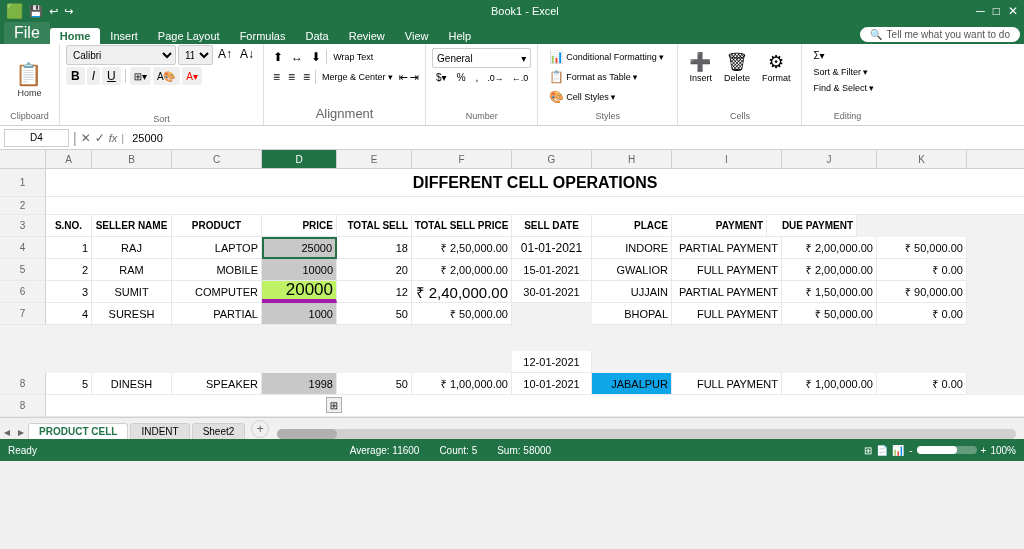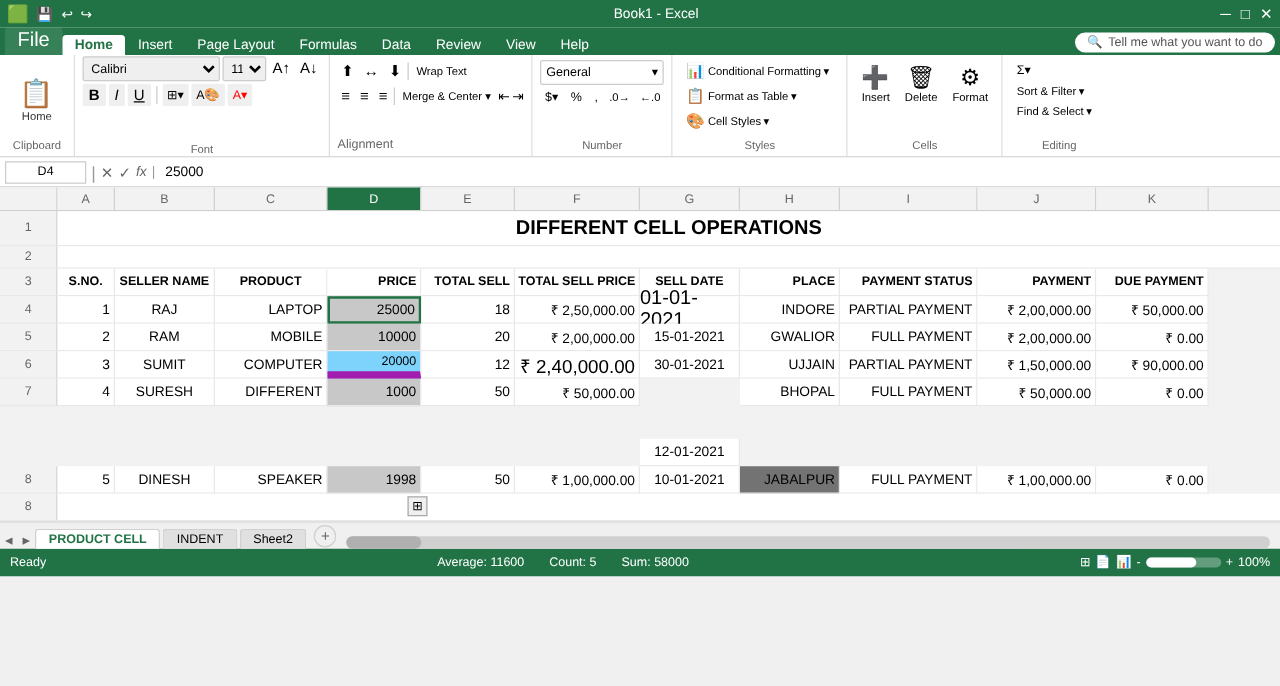--- a/index.html
+++ b/index.html
@@ -67,21 +67,21 @@
       <div style="display:flex; gap:2px; align-items:center;">
         <button style="font-weight:bold; border:1px solid transparent; border-radius:2px; padding:0 4px; cursor:pointer; font-size:12px; height:18px;">B</button>
         <button style="font-style:italic; border:1px solid transparent; border-radius:2px; padding:0 4px; cursor:pointer; font-size:12px; height:18px;">I</button>
         <button style="text-decoration:underline; border:1px solid transparent; border-radius:2px; padding:0 4px; cursor:pointer; font-size:12px; height:18px;">U</button>
         <span style="width:1px; background:#ccc; height:14px; margin:0 2px;"></span>
         <button style="border:1px solid transparent; border-radius:2px; padding:0 3px; cursor:pointer; font-size:10px; height:18px;">⊞▾</button>
         <button style="border:1px solid transparent; border-radius:2px; padding:0 3px; cursor:pointer; font-size:10px; height:18px;">A🎨</button>
         <button style="border:1px solid transparent; border-radius:2px; padding:0 3px; cursor:pointer; font-size:10px; height:18px; color:red;">A▾</button>
       </div>
     </div>
-    <div style="font-size:9px; color:#666; text-align:center;">Font</div>
+    <div style="font-size:9px; color:#666; text-align:center;">Sort</div>
   </div>
 
   <div style="border-right:1px solid #e0e0e0; padding:4px 6px; display:flex; flex-direction:column; min-width:120px;">
     <div style="flex:1;">
       <div style="display:flex; gap:2px; margin-bottom:2px; align-items:center;">
         <span style="cursor:pointer; font-size:12px; border:1px solid transparent; padding:1px 2px;">⬆</span>
         <span style="cursor:pointer; font-size:12px; border:1px solid transparent; padding:1px 2px;">↔</span>
         <span style="cursor:pointer; font-size:12px; border:1px solid transparent; padding:1px 2px;">⬇</span>
         <span style="width:1px; background:#ccc; height:14px;"></span>
         <span style="cursor:pointer; font-size:9px; border:1px solid transparent; padding:1px 3px; border-radius:2px; white-space:nowrap;">Wrap Text</span>
@@ -89,21 +89,21 @@
       <div style="display:flex; gap:2px; align-items:center;">
         <span style="cursor:pointer; font-size:12px; border:1px solid transparent; padding:1px 2px;">≡</span>
         <span style="cursor:pointer; font-size:12px; border:1px solid transparent; padding:1px 2px;">≡</span>
         <span style="cursor:pointer; font-size:12px; border:1px solid transparent; padding:1px 2px;">≡</span>
         <span style="width:1px; background:#ccc; height:14px;"></span>
         <span style="cursor:pointer; font-size:9px; border:1px solid transparent; padding:1px 3px; border-radius:2px; white-space:nowrap;">Merge &amp; Center ▾</span>
         <span style="cursor:pointer; font-size:11px;">⇤</span>
         <span style="cursor:pointer; font-size:11px;">⇥</span>
       </div>
     </div>
-    <div style="font-size:10px; color:#666; text-align:left;">Alignment</div>
+    <div style="font-size:13px; color:#666; text-align:center;">Alignment</div>
   </div>
 
   <div style="border-right:1px solid #e0e0e0; padding:4px 6px; display:flex; flex-direction:column; min-width:100px;">
     <div style="flex:1;">
       <div style="border:1px solid #ccc; border-radius:2px; padding:1px 4px; font-size:10px; height:20px; display:flex; align-items:center; justify-content:space-between; cursor:pointer; margin-bottom:2px;">
         <span>General</span>
           <span>▾</span>
       </div>
       <div style="display:flex; gap:2px; align-items:center;">
         <span style="cursor:pointer; border:1px solid transparent; padding:1px 3px; border-radius:2px; font-size:10px;">$▾</span>
@@ -226,41 +226,38 @@
     </div>
     <div style="width:100px; min-width:100px; border-right:1px solid #e8e8e8; border-bottom:1px solid #e8e8e8; height:22px; font-weight:bold; font-size:10px; display:flex; align-items:center; justify-content:center; background:white; cursor:cell;">
       <span>TOTAL SELL PRICE</span>
     </div>
     <div style="width:80px; min-width:80px; border-right:1px solid #e8e8e8; border-bottom:1px solid #e8e8e8; height:22px; font-weight:bold; font-size:10px; display:flex; align-items:center; justify-content:center; background:white; cursor:cell;">
       <span>SELL DATE</span>
     </div>
     <div style="width:80px; min-width:80px; border-right:1px solid #e8e8e8; border-bottom:1px solid #e8e8e8; height:22px; font-weight:bold; font-size:10px; display:flex; align-items:center; justify-content:flex-end; padding:0 3px; background:white; cursor:cell;">
       <span>PLACE</span>
     </div>
-    <div style="width:110px; min-width:110px; border-right:1px solid #e8e8e8; border-bottom:1px solid #e8e8e8; height:22px; font-weight:bold; font-size:10px; display:flex; align-items:center; justify-content:flex-end; padding:0 3px; background:white; cursor:cell;">
-      <span>PAYMENT STATUS</span>
-    </div>
     <div style="width:95px; min-width:95px; border-right:1px solid #e8e8e8; border-bottom:1px solid #e8e8e8; height:22px; font-weight:bold; font-size:10px; display:flex; align-items:center; justify-content:flex-end; padding:0 3px; background:white; cursor:cell;">
       <span>PAYMENT</span>
     </div>
     <div style="width:90px; min-width:90px; border-right:1px solid #e8e8e8; border-bottom:1px solid #e8e8e8; height:22px; font-weight:bold; font-size:10px; display:flex; align-items:center; justify-content:flex-end; padding:0 3px; background:white; cursor:cell;">
       <span>DUE PAYMENT</span>
     </div>
   </div>
 
   <div id="data-rows">
       <div style="display: flex;">
     <div style="width:46px;min-width:46px;border-right:1px solid #d0d0d0;border-bottom:1px solid #e8e8e8;height:22px;text-align:center;font-size:10px;color:#666;display:flex;align-items:center;justify-content:center;background:#f2f2f2;">4</div>
     <div style="width:46px;min-width:46px;border-right:1px solid #e8e8e8;border-bottom:1px solid #e8e8e8;height:22px;font-size:11px;display:flex;align-items:center;justify-content:flex-end;padding:0 3px;background:white;cursor:cell;">1</div>
     <div style="width:80px;min-width:80px;border-right:1px solid #e8e8e8;border-bottom:1px solid #e8e8e8;height:22px;font-size:11px;display:flex;align-items:center;justify-content:center;background:white;cursor:cell;">RAJ</div>
     <div style="width:90px;min-width:90px;border-right:1px solid #e8e8e8;border-bottom:1px solid #e8e8e8;height:22px;font-size:11px;display:flex;align-items:center;justify-content:flex-end;padding:0 3px;background:white;cursor:cell;">LAPTOP</div>
     <div style="width: 75px; min-width: 75px; height: 22px; font-size: 11px; display: flex; align-items: center; justify-content: flex-end; padding: 0px 3px; background: rgb(200, 200, 200); cursor: cell; border: 2px solid rgb(33, 115, 70);">25000</div>
     <div style="width:75px;min-width:75px;border-right:1px solid #e8e8e8;border-bottom:1px solid #e8e8e8;height:22px;font-size:11px;display:flex;align-items:center;justify-content:flex-end;padding:0 3px;background:white;cursor:cell;">18</div>
     <div style="width:100px;min-width:100px;border-right:1px solid #e8e8e8;border-bottom:1px solid #e8e8e8;height:22px;font-size:11px;display:flex;align-items:center;justify-content:flex-end;padding:0 3px;background:white;cursor:cell;">₹ 2,50,000.00</div>
-    <div style="width:80px;min-width:80px;border-right:1px solid #e8e8e8;border-bottom:1px solid #e8e8e8;height:22px;font-size:16px;display:flex;align-items:center;justify-content:center;background:white;cursor:cell;">01-01-2021</div>
+    <div style="width:80px;min-width:80px;border-right:1px solid #e8e8e8;border-bottom:1px solid #e8e8e8;height:22px;font-size:12px;display:flex;align-items:center;justify-content:center;background:white;cursor:cell;">01-01-2021</div>
     <div style="width:80px;min-width:80px;border-right:1px solid #e8e8e8;border-bottom:1px solid #e8e8e8;height:22px;font-size:11px;display:flex;align-items:center;justify-content:flex-end;padding:0 3px;background:white;cursor:cell;">INDORE</div>
     <div style="width:110px;min-width:110px;border-right:1px solid #e8e8e8;border-bottom:1px solid #e8e8e8;height:22px;font-size:11px;display:flex;align-items:center;justify-content:flex-end;padding:0 3px;background:white;cursor:cell;">PARTIAL PAYMENT</div>
     <div style="width:95px;min-width:95px;border-right:1px solid #e8e8e8;border-bottom:1px solid #e8e8e8;height:22px;font-size:11px;display:flex;align-items:center;justify-content:flex-end;padding:0 3px;background:white;cursor:cell;">₹ 2,00,000.00</div>
     <div style="width:90px;min-width:90px;border-right:1px solid #e8e8e8;border-bottom:1px solid #e8e8e8;height:22px;font-size:11px;display:flex;align-items:center;justify-content:flex-end;padding:0 3px;background:white;cursor:cell;">₹ 50,000.00</div>
   </div>
       <div style="display: flex;">
     <div style="width:46px;min-width:46px;border-right:1px solid #d0d0d0;border-bottom:1px solid #e8e8e8;height:22px;text-align:center;font-size:10px;color:#666;display:flex;align-items:center;justify-content:center;background:#f2f2f2;">5</div>
     <div style="width:46px;min-width:46px;border-right:1px solid #e8e8e8;border-bottom:1px solid #e8e8e8;height:22px;font-size:11px;display:flex;align-items:center;justify-content:flex-end;padding:0 3px;background:white;cursor:cell;">2</div>
     <div style="width:80px;min-width:80px;border-right:1px solid #e8e8e8;border-bottom:1px solid #e8e8e8;height:22px;font-size:11px;display:flex;align-items:center;justify-content:center;background:white;cursor:cell;">RAM</div>
     <div style="width:90px;min-width:90px;border-right:1px solid #e8e8e8;border-bottom:1px solid #e8e8e8;height:22px;font-size:11px;display:flex;align-items:center;justify-content:flex-end;padding:0 3px;background:white;cursor:cell;">MOBILE</div>
@@ -271,53 +268,53 @@
     <div style="width:80px;min-width:80px;border-right:1px solid #e8e8e8;border-bottom:1px solid #e8e8e8;height:22px;font-size:11px;display:flex;align-items:center;justify-content:flex-end;padding:0 3px;background:white;cursor:cell;">GWALIOR</div>
     <div style="width:110px;min-width:110px;border-right:1px solid #e8e8e8;border-bottom:1px solid #e8e8e8;height:22px;font-size:11px;display:flex;align-items:center;justify-content:flex-end;padding:0 3px;background:white;cursor:cell;">FULL PAYMENT</div>
     <div style="width:95px;min-width:95px;border-right:1px solid #e8e8e8;border-bottom:1px solid #e8e8e8;height:22px;font-size:11px;display:flex;align-items:center;justify-content:flex-end;padding:0 3px;background:white;cursor:cell;">₹ 2,00,000.00</div>
     <div style="width:90px;min-width:90px;border-right:1px solid #e8e8e8;border-bottom:1px solid #e8e8e8;height:22px;font-size:11px;display:flex;align-items:center;justify-content:flex-end;padding:0 3px;background:white;cursor:cell;">₹ 0.00</div>
   </div>
       <div style="display: flex;">
     <div style="width:46px;min-width:46px;border-right:1px solid #d0d0d0;border-bottom:1px solid #e8e8e8;height:22px;text-align:center;font-size:10px;color:#666;display:flex;align-items:center;justify-content:center;background:#f2f2f2;">6</div>
     <div style="width:46px;min-width:46px;border-right:1px solid #e8e8e8;border-bottom:1px solid #e8e8e8;height:22px;font-size:11px;display:flex;align-items:center;justify-content:flex-end;padding:0 3px;background:white;cursor:cell;">3</div>
     <div style="width:80px;min-width:80px;border-right:1px solid #e8e8e8;border-bottom:1px solid #e8e8e8;height:22px;font-size:11px;display:flex;align-items:center;justify-content:center;background:white;cursor:cell;">SUMIT</div>
     <div style="width:90px;min-width:90px;border-right:1px solid #e8e8e8;border-bottom:1px solid #e8e8e8;height:22px;font-size:11px;display:flex;align-items:center;justify-content:flex-end;padding:0 3px;background:white;cursor:cell;">COMPUTER</div>
-    <div style="width:75px;min-width:75px;border-right:1px solid #e8e8e8;border-bottom:6px solid #a21caf;height:22px;font-size:10px;display:flex;align-items:center;justify-content:flex-end;padding:0 3px;background:#7dd3fc;cursor:cell;">20000</div>
+    <div style="width:75px;min-width:75px;border-right:1px solid #e8e8e8;border-bottom:4px solid #a21caf;height:22px;font-size:17px;display:flex;align-items:center;justify-content:flex-end;padding:0 3px;background:#bef264;cursor:cell;">20000</div>
     <div style="width:75px;min-width:75px;border-right:1px solid #e8e8e8;border-bottom:1px solid #e8e8e8;height:22px;font-size:11px;display:flex;align-items:center;justify-content:flex-end;padding:0 3px;background:white;cursor:cell;">12</div>
     <div style="width:100px;min-width:100px;border-right:1px solid #e8e8e8;border-bottom:1px solid #e8e8e8;height:22px;font-size:15px;display:flex;align-items:center;justify-content:flex-end;padding:0 3px;background:white;cursor:cell;">₹ 2,40,000.00</div>
     <div style="width:80px;min-width:80px;border-right:1px solid #e8e8e8;border-bottom:1px solid #e8e8e8;height:22px;font-size:11px;display:flex;align-items:center;justify-content:center;background:white;cursor:cell;">30-01-2021</div>
     <div style="width:80px;min-width:80px;border-right:1px solid #e8e8e8;border-bottom:1px solid #e8e8e8;height:22px;font-size:11px;display:flex;align-items:center;justify-content:flex-end;padding:0 3px;background:white;cursor:cell;">UJJAIN</div>
     <div style="width:110px;min-width:110px;border-right:1px solid #e8e8e8;border-bottom:1px solid #e8e8e8;height:22px;font-size:11px;display:flex;align-items:center;justify-content:flex-end;padding:0 3px;background:white;cursor:cell;">PARTIAL PAYMENT</div>
     <div style="width:95px;min-width:95px;border-right:1px solid #e8e8e8;border-bottom:1px solid #e8e8e8;height:22px;font-size:11px;display:flex;align-items:center;justify-content:flex-end;padding:0 3px;background:white;cursor:cell;">₹ 1,50,000.00</div>
     <div style="width:90px;min-width:90px;border-right:1px solid #e8e8e8;border-bottom:1px solid #e8e8e8;height:22px;font-size:11px;display:flex;align-items:center;justify-content:flex-end;padding:0 3px;background:white;cursor:cell;">₹ 90,000.00</div>
   </div>
       <div style="display: flex;">
     <div style="width:46px;min-width:46px;border-right:1px solid #d0d0d0;border-bottom:1px solid #e8e8e8;height:22px;text-align:center;font-size:10px;color:#666;display:flex;align-items:center;justify-content:center;background:#f2f2f2;">7</div>
     <div style="width:46px;min-width:46px;border-right:1px solid #e8e8e8;border-bottom:1px solid #e8e8e8;height:22px;font-size:11px;display:flex;align-items:center;justify-content:flex-end;padding:0 3px;background:white;cursor:cell;">4</div>
     <div style="width:80px;min-width:80px;border-right:1px solid #e8e8e8;border-bottom:1px solid #e8e8e8;height:22px;font-size:11px;display:flex;align-items:center;justify-content:center;background:white;cursor:cell;">SURESH</div>
-    <div style="width:90px;min-width:90px;border-right:1px solid #e8e8e8;border-bottom:1px solid #e8e8e8;height:22px;font-size:11px;display:flex;align-items:center;justify-content:flex-end;padding:0 3px;background:white;cursor:cell;">DIFFERENT</div>
+    <div style="width:90px;min-width:90px;border-right:1px solid #e8e8e8;border-bottom:1px solid #e8e8e8;height:22px;font-size:11px;display:flex;align-items:center;justify-content:flex-end;padding:0 3px;background:white;cursor:cell;">PARTIAL</div>
     <div style="width:75px;min-width:75px;border-right:1px solid #e8e8e8;border-bottom:1px solid #e8e8e8;height:22px;font-size:11px;display:flex;align-items:center;justify-content:flex-end;padding:0 3px;background:#c8c8c8;cursor:cell;">1000</div>
     <div style="width:75px;min-width:75px;border-right:1px solid #e8e8e8;border-bottom:1px solid #e8e8e8;height:22px;font-size:11px;display:flex;align-items:center;justify-content:flex-end;padding:0 3px;background:white;cursor:cell;">50</div>
     <div style="width:100px;min-width:100px;border-right:1px solid #e8e8e8;border-bottom:1px solid #e8e8e8;height:22px;font-size:11px;display:flex;align-items:center;justify-content:flex-end;padding:0 3px;background:white;cursor:cell;">₹ 50,000.00</div>
     <div style="width:80px;min-width:80px;border-right:1px solid #e8e8e8;border-bottom:1px solid #e8e8e8;height:22px;font-size:11px;display:flex;align-items:center;justify-content:center;background:white;cursor:cell;margin-top:48px;">12-01-2021</div>
     <div style="width:80px;min-width:80px;border-right:1px solid #e8e8e8;border-bottom:1px solid #e8e8e8;height:22px;font-size:11px;display:flex;align-items:center;justify-content:flex-end;padding:0 3px;background:white;cursor:cell;">BHOPAL</div>
     <div style="width:110px;min-width:110px;border-right:1px solid #e8e8e8;border-bottom:1px solid #e8e8e8;height:22px;font-size:11px;display:flex;align-items:center;justify-content:flex-end;padding:0 3px;background:white;cursor:cell;">FULL PAYMENT</div>
     <div style="width:95px;min-width:95px;border-right:1px solid #e8e8e8;border-bottom:1px solid #e8e8e8;height:22px;font-size:11px;display:flex;align-items:center;justify-content:flex-end;padding:0 3px;background:white;cursor:cell;">₹ 50,000.00</div>
     <div style="width:90px;min-width:90px;border-right:1px solid #e8e8e8;border-bottom:1px solid #e8e8e8;height:22px;font-size:11px;display:flex;align-items:center;justify-content:flex-end;padding:0 3px;background:white;cursor:cell;">₹ 0.00</div>
   </div>
       <div style="display: flex;">
     <div style="width:46px;min-width:46px;border-right:1px solid #d0d0d0;border-bottom:1px solid #e8e8e8;height:22px;text-align:center;font-size:10px;color:#666;display:flex;align-items:center;justify-content:center;background:#f2f2f2;">8</div>
     <div style="width:46px;min-width:46px;border-right:1px solid #e8e8e8;border-bottom:1px solid #e8e8e8;height:22px;font-size:11px;display:flex;align-items:center;justify-content:flex-end;padding:0 3px;background:white;cursor:cell;">5</div>
     <div style="width:80px;min-width:80px;border-right:1px solid #e8e8e8;border-bottom:1px solid #e8e8e8;height:22px;font-size:11px;display:flex;align-items:center;justify-content:center;background:white;cursor:cell;">DINESH</div>
     <div style="width:90px;min-width:90px;border-right:1px solid #e8e8e8;border-bottom:1px solid #e8e8e8;height:22px;font-size:11px;display:flex;align-items:center;justify-content:flex-end;padding:0 3px;background:white;cursor:cell;">SPEAKER</div>
     <div style="width:75px;min-width:75px;border-right:1px solid #e8e8e8;border-bottom:1px solid #e8e8e8;height:22px;font-size:11px;display:flex;align-items:center;justify-content:flex-end;padding:0 3px;background:#c8c8c8;cursor:cell;">1998</div>
     <div style="width:75px;min-width:75px;border-right:1px solid #e8e8e8;border-bottom:1px solid #e8e8e8;height:22px;font-size:11px;display:flex;align-items:center;justify-content:flex-end;padding:0 3px;background:white;cursor:cell;">50</div>
     <div style="width:100px;min-width:100px;border-right:1px solid #e8e8e8;border-bottom:1px solid #e8e8e8;height:22px;font-size:11px;display:flex;align-items:center;justify-content:flex-end;padding:0 3px;background:white;cursor:cell;">₹ 1,00,000.00</div>
     <div style="width:80px;min-width:80px;border-right:1px solid #e8e8e8;border-bottom:1px solid #e8e8e8;height:22px;font-size:11px;display:flex;align-items:center;justify-content:center;background:white;cursor:cell;">10-01-2021</div>
-    <div style="width:80px;min-width:80px;border-right:1px solid #e8e8e8;border-bottom:1px solid #e8e8e8;height:22px;font-size:11px;display:flex;align-items:center;justify-content:flex-end;padding:0 3px;background:#737373;cursor:cell;">JABALPUR</div>
+    <div style="width:80px;min-width:80px;border-right:1px solid #e8e8e8;border-bottom:1px solid #e8e8e8;height:22px;font-size:11px;display:flex;align-items:center;justify-content:flex-end;padding:0 3px;background:#0ea5e9;cursor:cell;">JABALPUR</div>
     <div style="width:110px;min-width:110px;border-right:1px solid #e8e8e8;border-bottom:1px solid #e8e8e8;height:22px;font-size:11px;display:flex;align-items:center;justify-content:flex-end;padding:0 3px;background:white;cursor:cell;">FULL PAYMENT</div>
     <div style="width:95px;min-width:95px;border-right:1px solid #e8e8e8;border-bottom:1px solid #e8e8e8;height:22px;font-size:11px;display:flex;align-items:center;justify-content:flex-end;padding:0 3px;background:white;cursor:cell;">₹ 1,00,000.00</div>
     <div style="width:90px;min-width:90px;border-right:1px solid #e8e8e8;border-bottom:1px solid #e8e8e8;height:22px;font-size:11px;display:flex;align-items:center;justify-content:flex-end;padding:0 3px;background:white;cursor:cell;">₹ 0.00</div>
   </div>
     </div>
 
   <div style="display:flex;">
     <div style="width:46px; min-width:46px; border-right:1px solid #d0d0d0; border-bottom:1px solid #e8e8e8; height:22px; text-align:center; font-size:10px; color:#666; display:flex; align-items:center; justify-content:center; background:#f2f2f2;">8</div>
     <div style="flex:1; height:22px; background:white; border-bottom:1px solid #e8e8e8; cursor:cell; position:relative;">
       <div style="position:absolute; left:280px; top:2px; width:16px; height:16px; background:#f0f0f0; border:1px solid #aaa; display:flex; align-items:center; justify-content:center; font-size:10px; cursor:pointer;">⊞</div>

